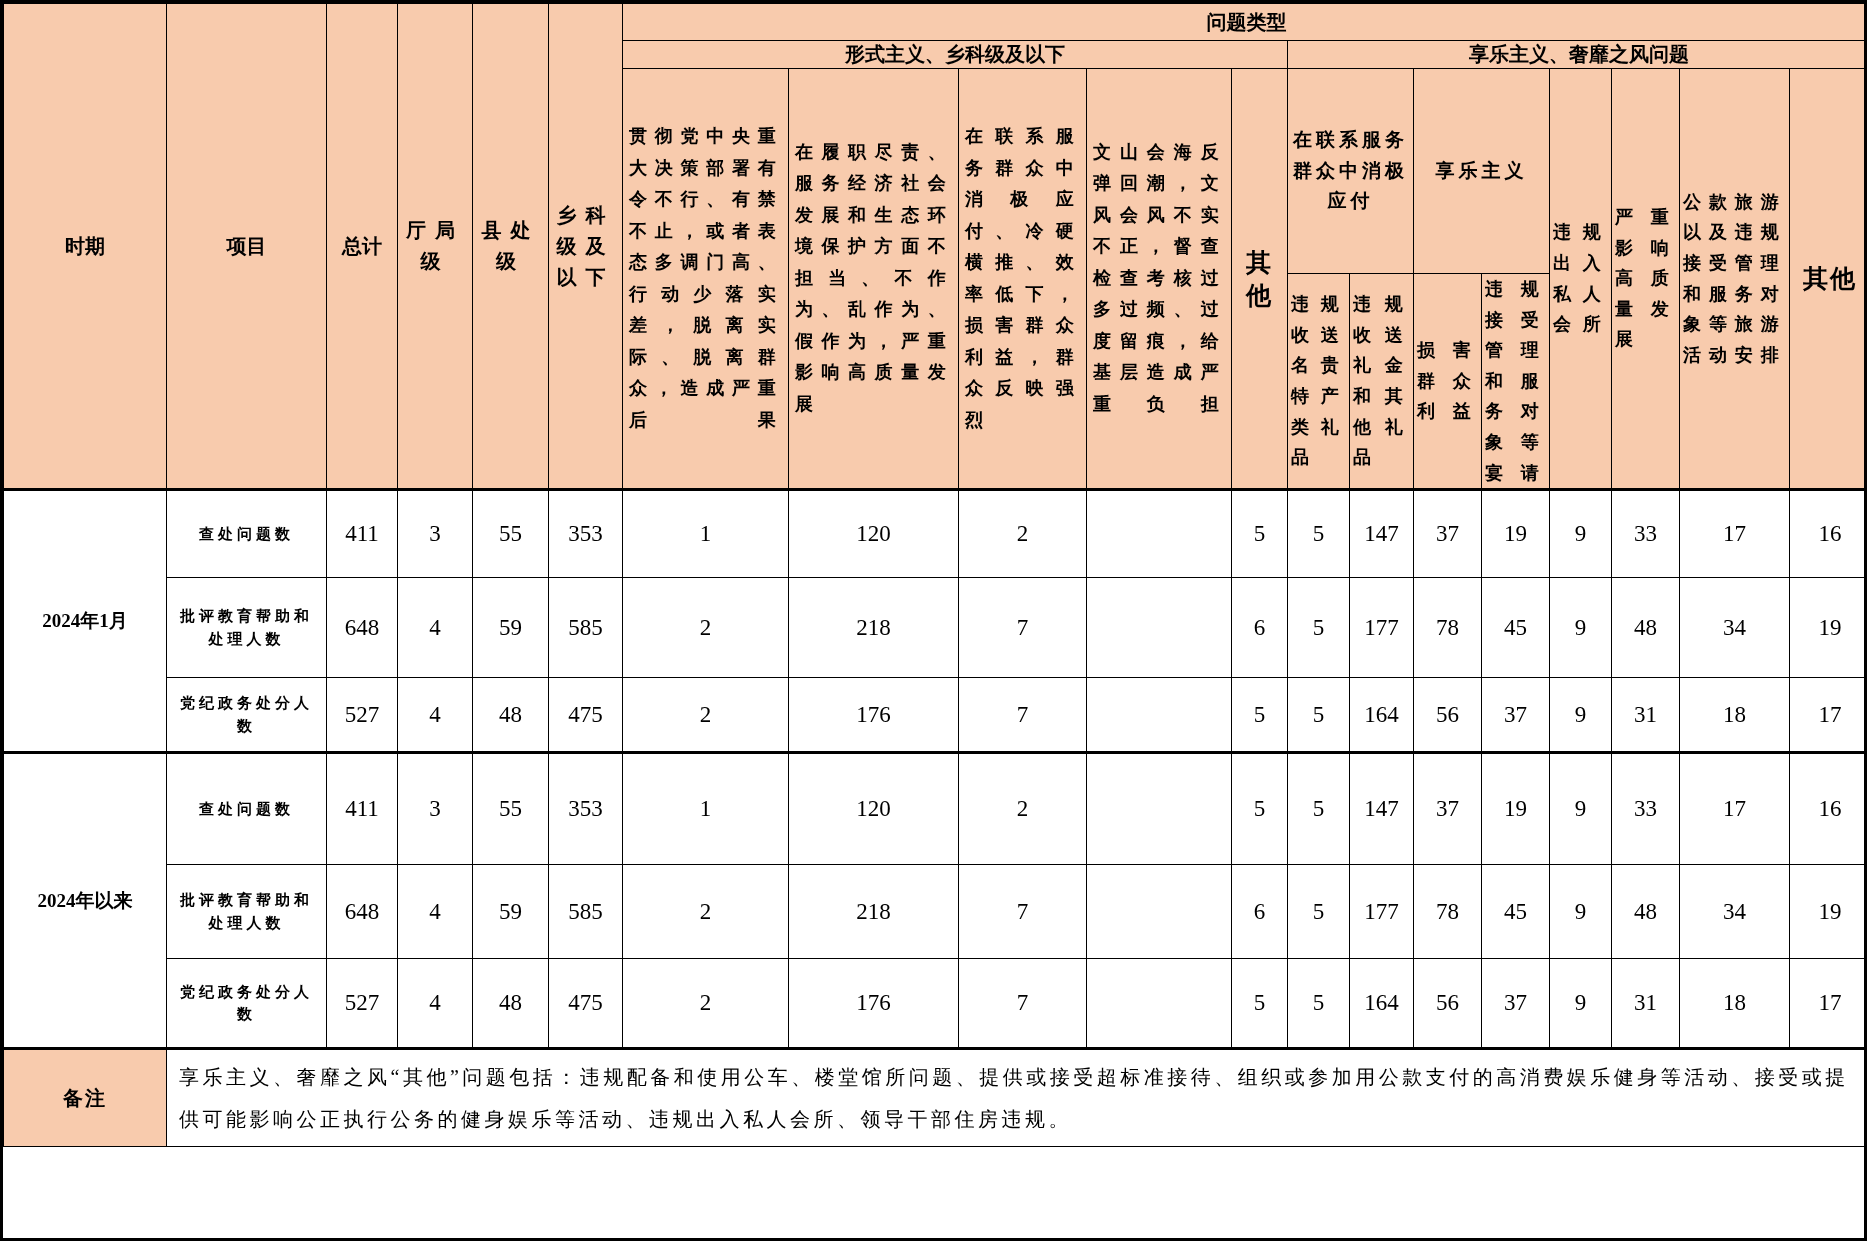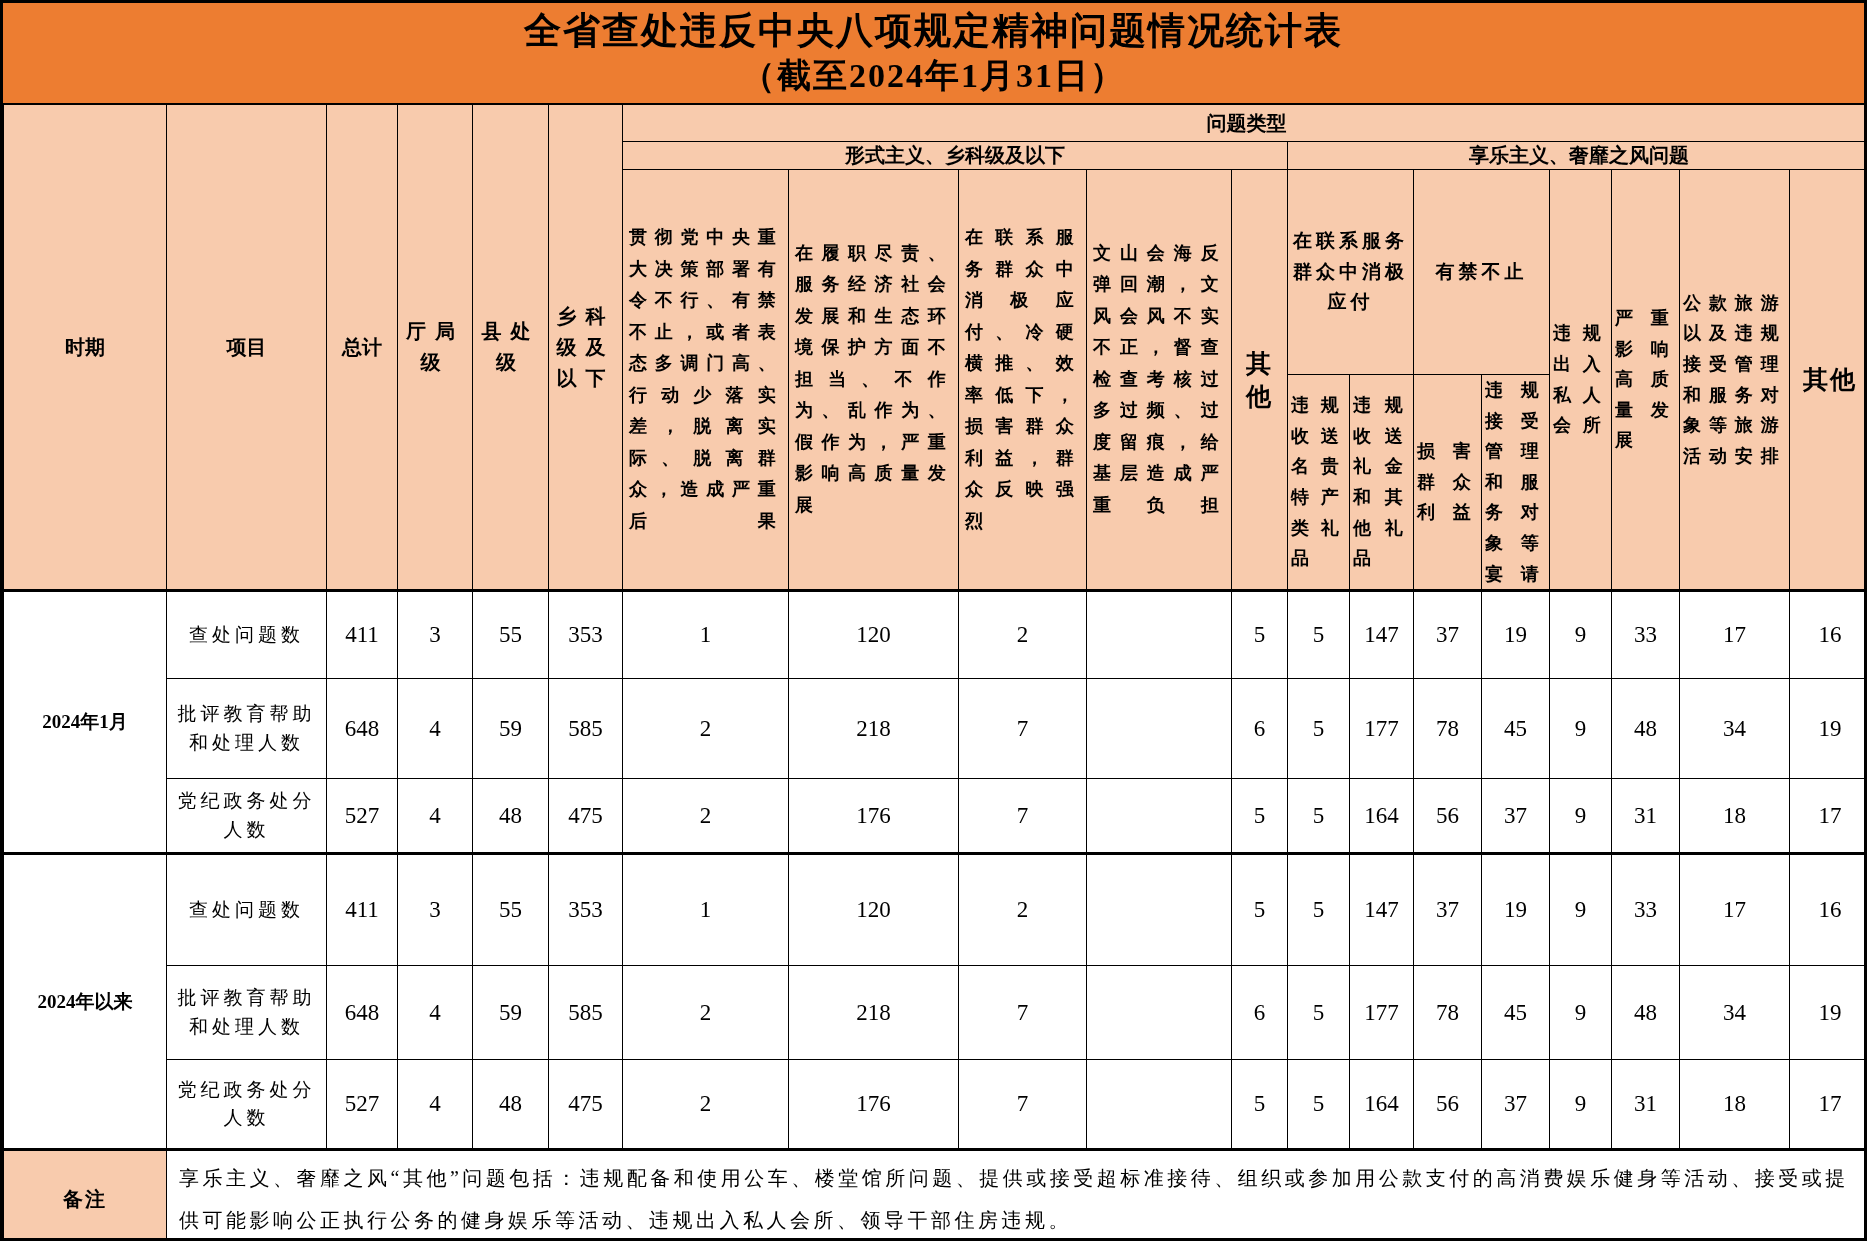--- a/index.html
+++ b/index.html
@@ -25,44 +25,40 @@
   .longtxt{
     font-size:18px;letter-spacing:.35em;line-height:1.75;
     text-align:justify;text-align-last:justify;text-justify:inter-character;
     padding:0 6px;
   }
   .vert{letter-spacing:.4em;line-height:1.7;font-size:18px;padding:0 3px;
         text-align:justify;text-align-last:justify;text-justify:inter-character;}
   .grp-sm{letter-spacing:4px;line-height:1.6;font-size:19px;}
   .other-cell{font-size:25px;letter-spacing:2px;}
   .num{font-size:23px;font-weight:normal;background:#fff;}
-  .rowlabel{font-weight:normal;font-size:19px;letter-spacing:4px;line-height:1.5;background:#fff;}
+  .rowlabel{font-weight:bold;font-size:15px;letter-spacing:4px;line-height:1.5;background:#fff;}
   .period{font-weight:bold;font-size:19px;background:#fff;}
   .remark-label{font-size:20px;letter-spacing:2px;background:#F8CBAD;font-weight:bold;}
   .remark-text{
     text-align:left;font-size:20px;letter-spacing:3.5px;line-height:2.1;
     padding:6px 12px;vertical-align:middle;background:#fff;font-weight:normal;
   }
   tr.h1{height:37px;} tr.h2{height:28px;} tr.h3{height:205px;} tr.h4{height:216px;}
   tr.r1{height:88px;} tr.r2{height:100px;} tr.r3{height:75px;}
   tr.r4{height:112px;} tr.r5{height:94px;} tr.r6{height:90px;}
   tr.remark-row{height:87px;}
   tr.row-first td{border-top:3px solid #000;}
   tr.block-start td{border-top:3px solid #000;}
   tr.remark-row td{border-top:3px solid #000;}
 </style>
 </head>
 <body>
 
 <div class="sheet">
 
-  <div class="title-block">
-    <div class="title-line1">全省查处违反中央八项规定精神问题情况统计表</div>
-    <div class="title-line2">（截至2024年1月31日）</div>
-  </div>
 
   <table class="stat">
     <colgroup>
       <col style="width:163px">
         <col style="width:160px">
         <col style="width:71px">
       <col style="width:75px">
         <col style="width:76px">
         <col style="width:74px">
       <col style="width:166px">
@@ -96,21 +92,21 @@
       <td colspan="8" class="hdr hdr-top">享乐主义、奢靡之风问题</td>
     </tr>
 
     <tr class="h3">
       <td rowspan="2" class="hdr longtxt">贯彻党中央重大决策部署有令不行、有禁不止，或者表态多调门高、行动少落实差，脱离实际、脱离群众，造成严重后果</td>
       <td rowspan="2" class="hdr longtxt">在履职尽责、服务经济社会发展和生态环境保护方面不担当、不作为、乱作为、假作为，严重影响高质量发展</td>
       <td rowspan="2" class="hdr longtxt">在联系服务群众中消极应付、冷硬横推、效率低下，损害群众利益，群众反映强烈</td>
       <td rowspan="2" class="hdr longtxt">文山会海反弹回潮，文风会风不实不正，督查检查考核过多过频、过度留痕，给基层造成严重负担</td>
       <td rowspan="2" class="hdr other-cell">其他</td>
       <td colspan="2" class="hdr grp-sm">在联系服务群众中消极应付</td>
-      <td colspan="2" class="hdr grp-sm">有禁不止</td>
+      <td colspan="2" class="hdr grp-sm">享乐主义</td>
       <td rowspan="2" class="hdr vert">违规出入私人会所</td>
       <td rowspan="2" class="hdr vert">严重影响高质量发展</td>
       <td rowspan="2" class="hdr vert">公款旅游以及违规接受管理和服务对象等旅游活动安排</td>
       <td rowspan="2" class="hdr other-cell">其他</td>
     </tr>
 
     <tr class="h4">
       <td class="hdr vert">违规收送名贵特产类礼品</td>
       <td class="hdr vert">违规收送礼金和其他礼品</td>
       <td class="hdr vert">损害群众利益</td>

